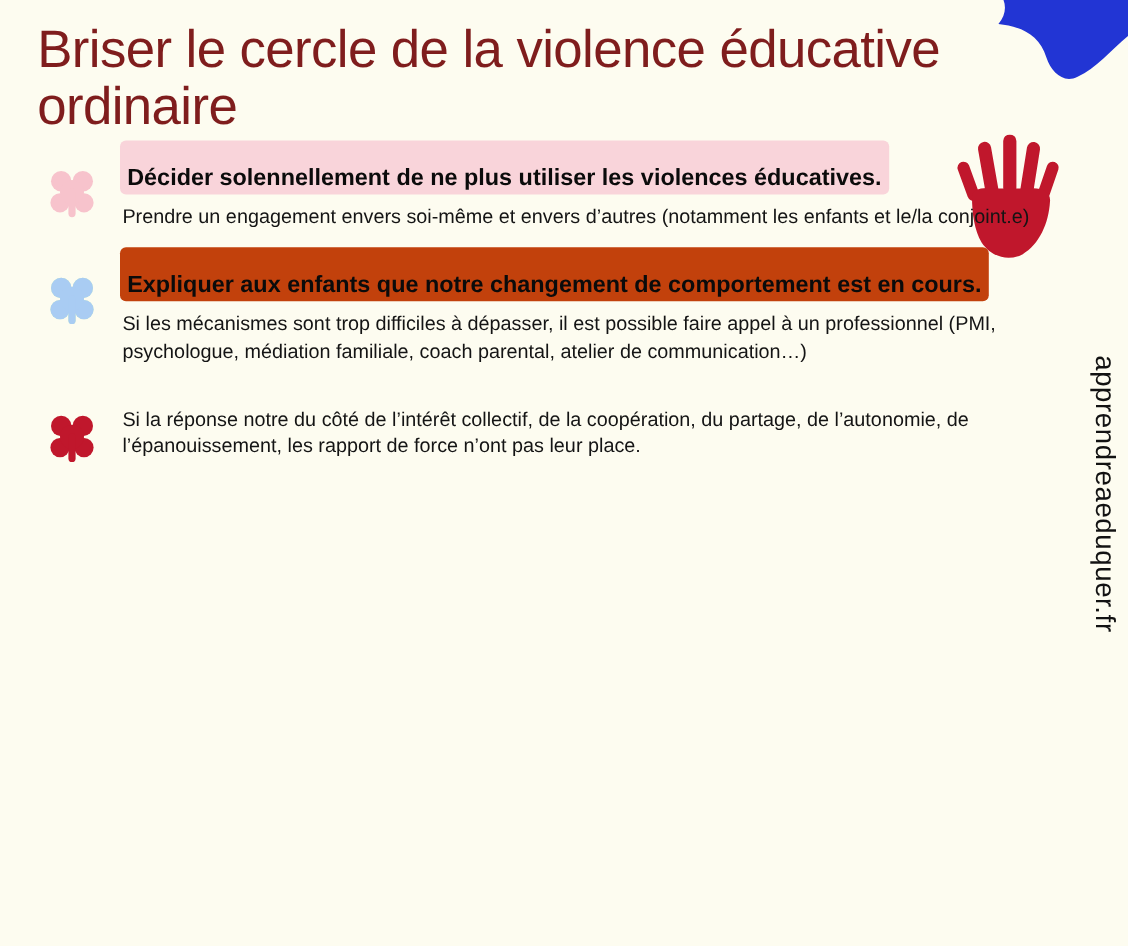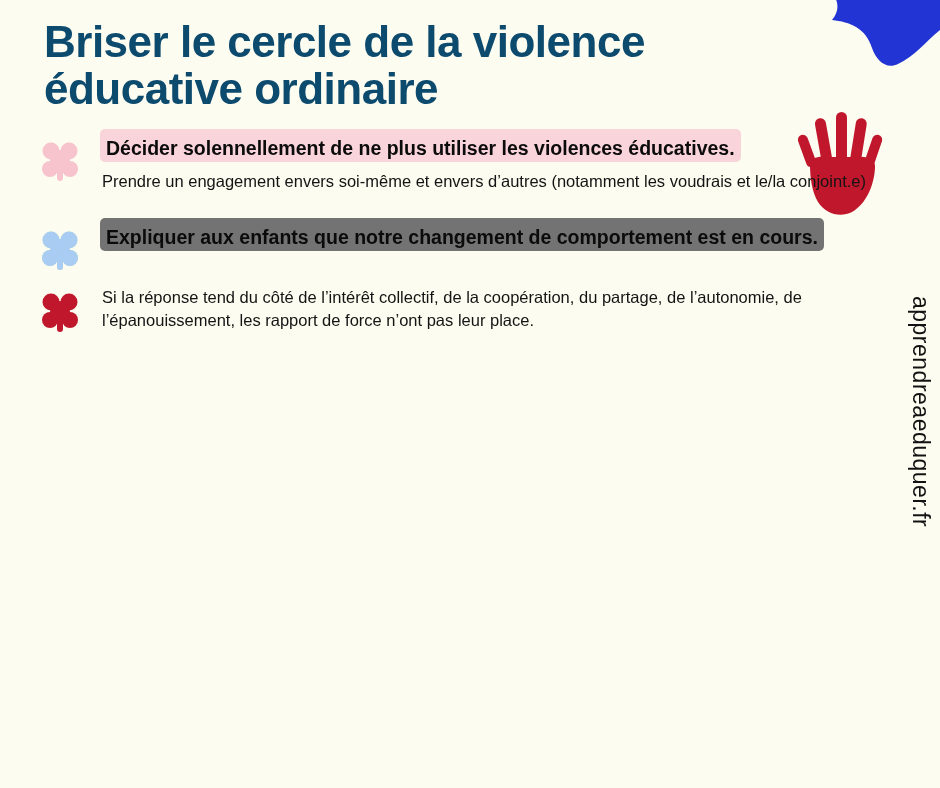--- a/index.html
+++ b/index.html
@@ -40,26 +40,26 @@
     color: #121212;
     writing-mode: vertical-rl;
     text-orientation: mixed;
     letter-spacing: 0.5px;
     white-space: nowrap;
   }
 
   
   .title {
     position: absolute;
-    left: 44px; top: 18px;
+    left: 31px; top: 18px;
     width: 790px;
     font-size: 44px;
-    font-weight: bold;
+    font-weight: normal;
     line-height: 1.07;
-    color: #0c4a6e;
+    color: #7f1d1d;
     letter-spacing: -0.5px;
   }
 
   
   .content {
     position: absolute;
     left: 38px;
     top: 135px;
     width: 850px;
   }
@@ -73,21 +73,21 @@
   }
 
   .heading {
     margin: 0 0 0 62px;
     font-size: 19.5px;
     font-weight: bold;
     line-height: 1.42;
     color: #0b0b0b;
   }
   .heading span.hl {
-    padding: 8px 6px 3px 6px;
+    padding: 20px 6px 3px 6px;
     border-radius: 5px;
     box-decoration-break: clone;
     -webkit-box-decoration-break: clone;
   }
   .heading.inverse span.hl { color: #ffffff; }
 
   .body-text {
     margin: 7px 0 0 64px;
     font-size: 16.5px;
     line-height: 1.38;
@@ -133,21 +133,21 @@
           <circle cx="31" cy="12" r="8.5"></circle>
         <circle cx="12" cy="30" r="8"></circle>
           <circle cx="32" cy="30" r="8"></circle>
         <circle cx="22" cy="21" r="10"></circle>
         <rect x="19" y="18" width="6" height="24" rx="3"></rect>
       </g>
     </svg>
     <div class="heading">
       <span class="hl" style="background:#f9d4da">Décider solennellement de ne plus utiliser les violences éducatives.</span>
     </div>
-    <div class="body-text">Prendre un engagement envers soi-même et envers d’autres (notamment les voudrais et le/la conjoint.e)</div>
+    <div class="body-text">Prendre un engagement envers soi-même et envers d’autres (notamment les enfants et le/la conjoint.e)</div>
   </div>
 
   <div class="block block-2">
     <svg class="flower" viewBox="0 0 44 44" aria-hidden="true">
       <g fill="#c8f0c0">
         <circle cx="13" cy="12" r="8.5"></circle>
           <circle cx="31" cy="12" r="8.5"></circle>
         <circle cx="12" cy="30" r="8"></circle>
           <circle cx="32" cy="30" r="8"></circle>
         <circle cx="22" cy="21" r="10"></circle>
@@ -161,31 +161,32 @@
       <g fill="#a9ccf3">
         <circle cx="13" cy="12" r="8.5"></circle>
           <circle cx="31" cy="12" r="8.5"></circle>
         <circle cx="12" cy="30" r="8"></circle>
           <circle cx="32" cy="30" r="8"></circle>
         <circle cx="22" cy="21" r="10"></circle>
         <rect x="19" y="18" width="6" height="24" rx="3"></rect>
       </g>
     </svg>
     <div class="heading">
-      <span class="hl" style="background:#737373">Expliquer aux enfants que notre changement de comportement est en cours.</span>
+      <span class="hl" style="background:#c2410c">Expliquer aux enfants que notre changement de comportement est en cours.</span>
     </div>
+    <div class="body-text">Si les mécanismes sont trop difficiles à dépasser, il est possible faire appel à un professionnel (PMI, psychologue, médiation familiale, coach parental, atelier de communication…)</div>
   </div>
 
   <div class="block block-4">
     <svg class="flower" viewBox="0 0 44 44" aria-hidden="true">
       <g fill="#c0172c">
         <circle cx="13" cy="12" r="8.5"></circle>
           <circle cx="31" cy="12" r="8.5"></circle>
         <circle cx="12" cy="30" r="8"></circle>
           <circle cx="32" cy="30" r="8"></circle>
         <circle cx="22" cy="21" r="10"></circle>
         <rect x="19" y="18" width="6" height="24" rx="3"></rect>
       </g>
     </svg>
-    <div class="body-text">Si la réponse tend du côté de l’intérêt collectif, de la coopération, du partage, de l’autonomie, de l’épanouissement, les rapport de force n’ont pas leur place.</div>
+    <div class="body-text">Si la réponse notre du côté de l’intérêt collectif, de la coopération, du partage, de l’autonomie, de l’épanouissement, les rapport de force n’ont pas leur place.</div>
   </div>
 
 </div>
 
 </body></html>

